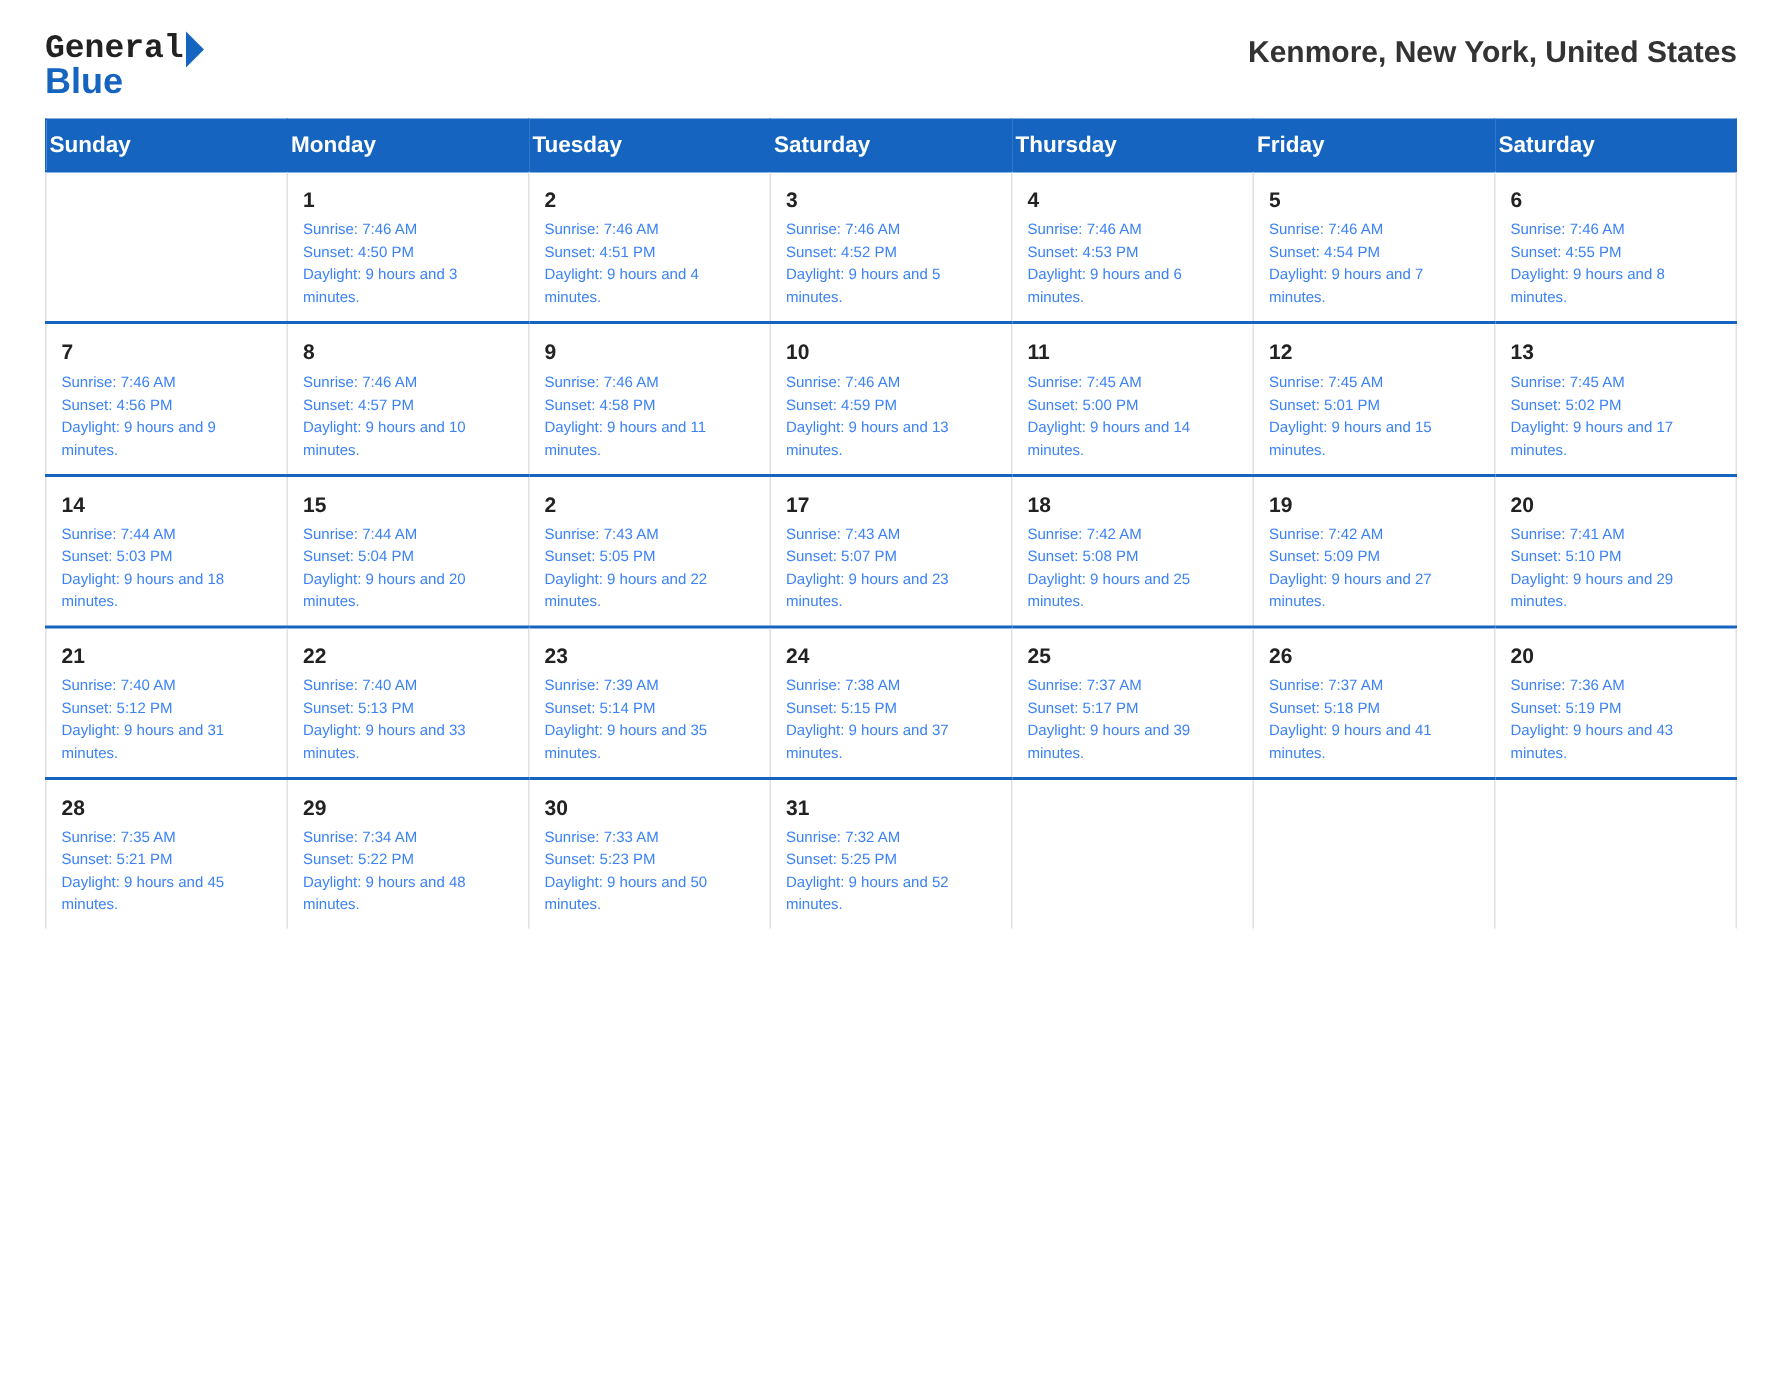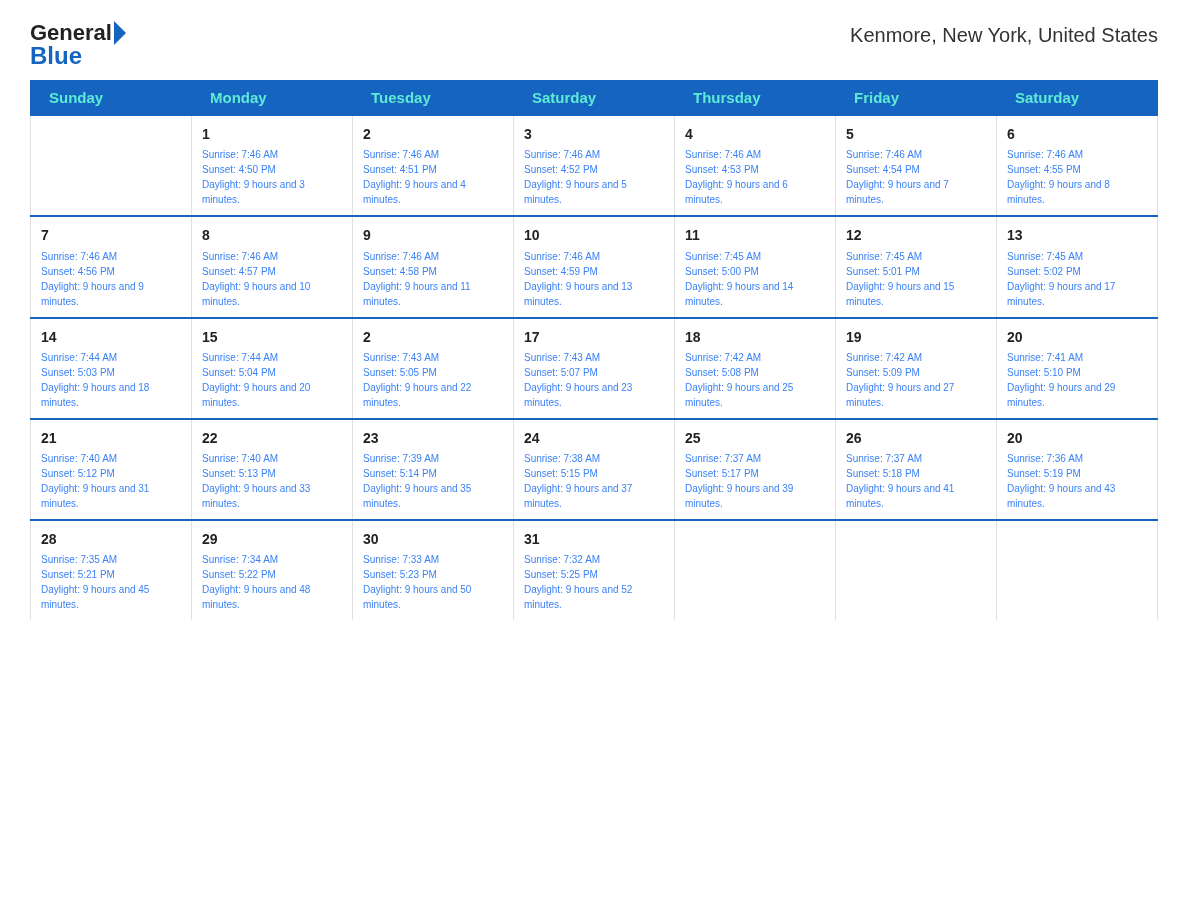--- a/index.html
+++ b/index.html
@@ -43,32 +43,33 @@
     .month-title {
       font-size: 52px;
       font-weight: 900;
       color: #111;
       line-height: 1.1;
     }
     .location {
       font-size: 20px;
       color: #333;
       margin-top: 4px;
+      font-weight: bold;
     }
     .calendar {
       width: 100%;
       border-collapse: collapse;
       margin-top: 10px;
     }
     .calendar th {
       background-color: #1565c0;
-      color: #5eead4;
+      color: #ffffff;
       font-size: 15px;
       font-weight: 600;
-      padding: 8px 18px;
+      padding: 8px 2px;
       text-align: left;
       border: 1px solid #1565c0;
     }
     .calendar td {
       vertical-align: top;
       padding: 8px 10px;
       border: 1px solid #ccc;
       border-top: 2px solid #1565c0;
       font-size: 12.5px;
       line-height: 1.45;
@@ -99,20 +100,21 @@
       background: #fff;
     }
     .logo-wrap {
       display: flex;
       flex-direction: column;
       align-items: flex-start;
     }
     .logo-line1 {
       display: flex;
       align-items: center;
+      font-family: Liberation Mono, monospace;
     }
     .logo-line2 {
       display: flex;
       align-items: center;
       margin-top: -4px;
     }
   </style>
 </head>
 <body>
 

